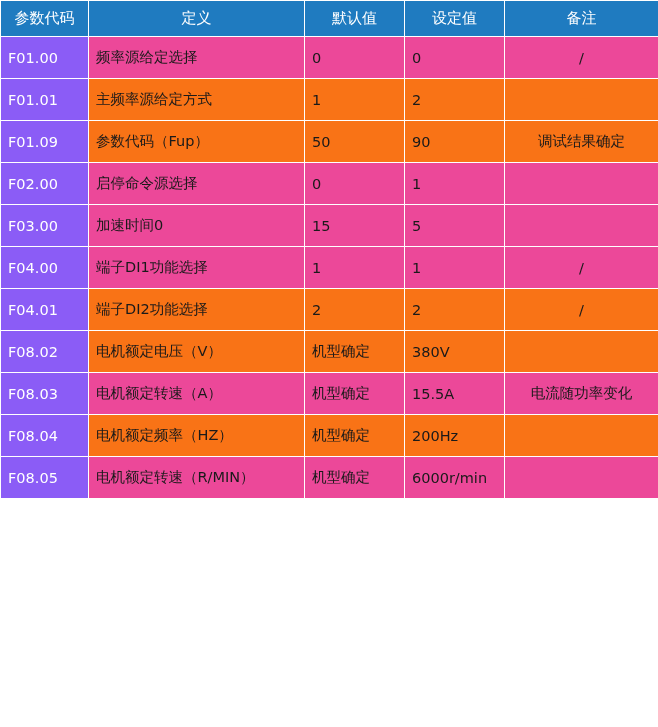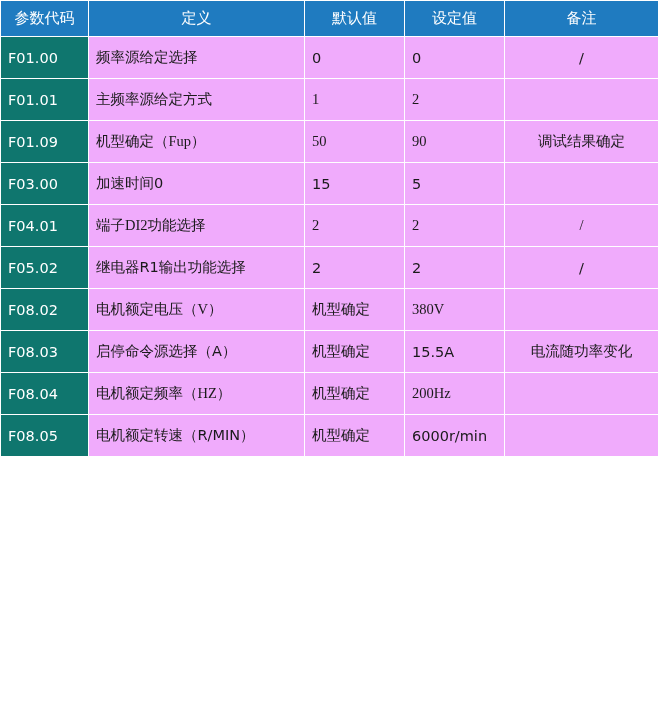--- a/index.html
+++ b/index.html
@@ -38,26 +38,26 @@
     height: 41px;
     font-size: 14.5px;
     color: #1a1a1a;
     border: 1px solid #ffffff;
     padding: 0 7px;
     vertical-align: middle;
     white-space: nowrap;
     overflow: hidden;
   }
   tbody td.code {
-    background: #0f766e;
+    background: #8b5cf6;
     color: #ffffff;
     font-size: 14.5px;
   }
-  tbody tr.odd td.data { background: #f0abfc; }
-  tbody tr.even td.data { background: #f0abfc; font-family: Liberation Serif, serif; }
+  tbody tr.odd td.data { background: #ec4899; }
+  tbody tr.even td.data { background: #f97316; }
   tbody td.center { text-align: center; }
 </style>
 </head>
 <body>
 
 <table class="param-table">
   <colgroup>
     <col class="c0">
       <col class="c1">
       <col class="c2">
@@ -83,56 +83,63 @@
       </tr>
       <tr class="even">
         <td class="code">F01.01</td>
         <td class="data">主频率源给定方式</td>
         <td class="data">1</td>
         <td class="data">2</td>
         <td class="data center"></td>
       </tr>
       <tr class="even">
         <td class="code">F01.09</td>
-        <td class="data">机型确定（Fup）</td>
+        <td class="data">参数代码（Fup）</td>
         <td class="data">50</td>
         <td class="data">90</td>
         <td class="data center">调试结果确定</td>
+      </tr>
+      <tr class="odd">
+        <td class="code">F02.00</td>
+        <td class="data">启停命令源选择</td>
+        <td class="data">0</td>
+        <td class="data">1</td>
+        <td class="data center"></td>
       </tr>
       <tr class="odd">
         <td class="code">F03.00</td>
         <td class="data">加速时间0</td>
         <td class="data">15</td>
         <td class="data">5</td>
         <td class="data center"></td>
       </tr>
+      <tr class="odd">
+        <td class="code">F04.00</td>
+        <td class="data">端子DI1功能选择</td>
+        <td class="data">1</td>
+        <td class="data">1</td>
+        <td class="data center">/</td>
+      </tr>
       <tr class="even">
         <td class="code">F04.01</td>
         <td class="data">端子DI2功能选择</td>
-        <td class="data">2</td>
-        <td class="data">2</td>
-        <td class="data center">/</td>
-      </tr>
-      <tr class="odd">
-        <td class="code">F05.02</td>
-        <td class="data">继电器R1输出功能选择</td>
         <td class="data">2</td>
         <td class="data">2</td>
         <td class="data center">/</td>
       </tr>
       <tr class="even">
         <td class="code">F08.02</td>
         <td class="data">电机额定电压（V）</td>
         <td class="data">机型确定</td>
         <td class="data">380V</td>
         <td class="data center"></td>
       </tr>
       <tr class="odd">
         <td class="code">F08.03</td>
-        <td class="data">启停命令源选择（A）</td>
+        <td class="data">电机额定转速（A）</td>
         <td class="data">机型确定</td>
         <td class="data">15.5A</td>
         <td class="data center">电流随功率变化</td>
       </tr>
       <tr class="even">
         <td class="code">F08.04</td>
         <td class="data">电机额定频率（HZ）</td>
         <td class="data">机型确定</td>
         <td class="data">200Hz</td>
         <td class="data center"></td>

